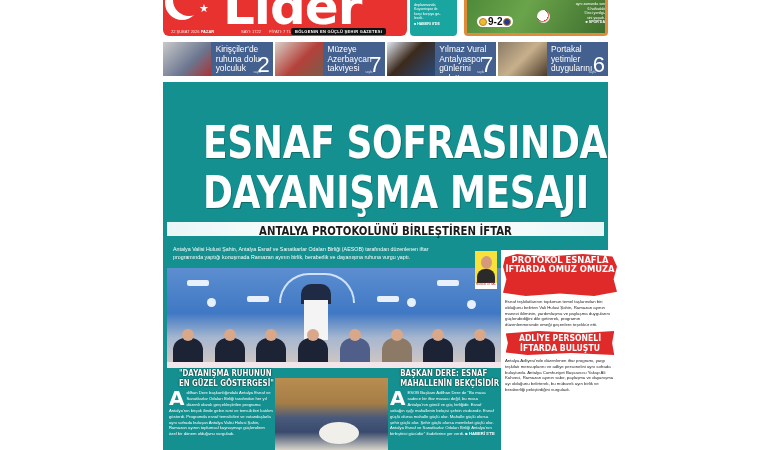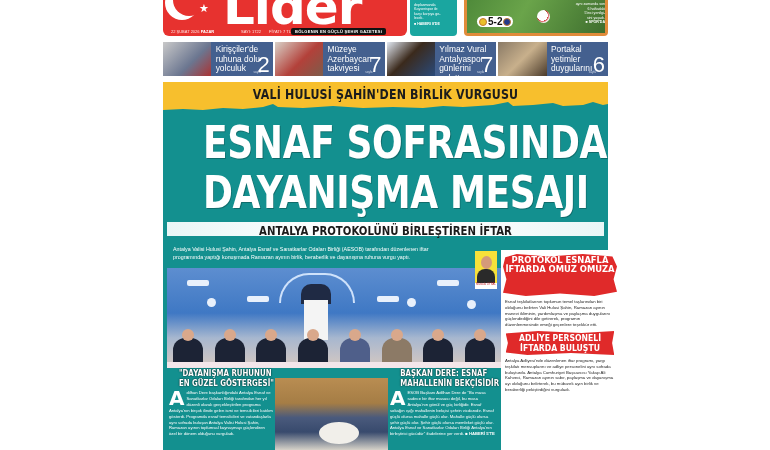--- a/index.html
+++ b/index.html
@@ -118,21 +118,21 @@
     <div>karşı karşıya ge-</div>
     <div>lecek.</div>
     <div class="link">■ HABERİ 8'DE</div>
   </div>
 
   <div class="sport-box">
     <div class="sport-photo">
       <div class="ball"></div>
       <div class="sport-score">
         <span class="club-dot a"></span>
-        <span>5-2</span>
+        <span>9-2</span>
         <span class="club-dot b"></span>
       </div>
     </div>
     <div class="sport-text">
       <div>aynı zamanda son</div>
       <div>6 haftadaki</div>
       <div>5'inci yenilgi-</div>
       <div>sini yaşadı.</div>
       <div class="link">■ SPOR'DA</div>
     </div>
@@ -159,26 +159,20 @@
     </div>
     <div class="strip-item">
       <div class="strip-photo"></div>
       <div class="strip-title">Portakal yetimler duygularını</div>
       <div class="strip-page-label">sayfa</div>
       <div class="strip-page">6</div>
     </div>
   </div>
 
   <div class="main">
-    <div class="kicker-band">
-      <svg class="skyline" viewBox="0 0 445 14" preserveAspectRatio="none">
-        <path d="M0 10 L20 9 L40 10 L60 8 L80 9 L100 7 L110 4 L115 7 L140 8 L170 6 L200 8 L230 7 L260 8 L280 6 L300 7 L330 5 L345 2 L350 6 L370 5 L390 3 L400 6 L420 5 L430 2 L440 5 L445 4 L445 14 L0 14 Z" fill="#13908f"></path>
-      </svg>
-      <div class="kicker">VALİ HULUSİ ŞAHİN'DEN BİRLİK VURGUSU</div>
-    </div>
 
     <div class="headline">
       <div>ESNAF SOFRASINDA</div>
       <div>DAYANIŞMA MESAJI</div>
     </div>
 
     <div class="subhead-bar">
       <div class="subhead">ANTALYA PROTOKOLÜNÜ BİRLEŞTİREN İFTAR</div>
     </div>
 

